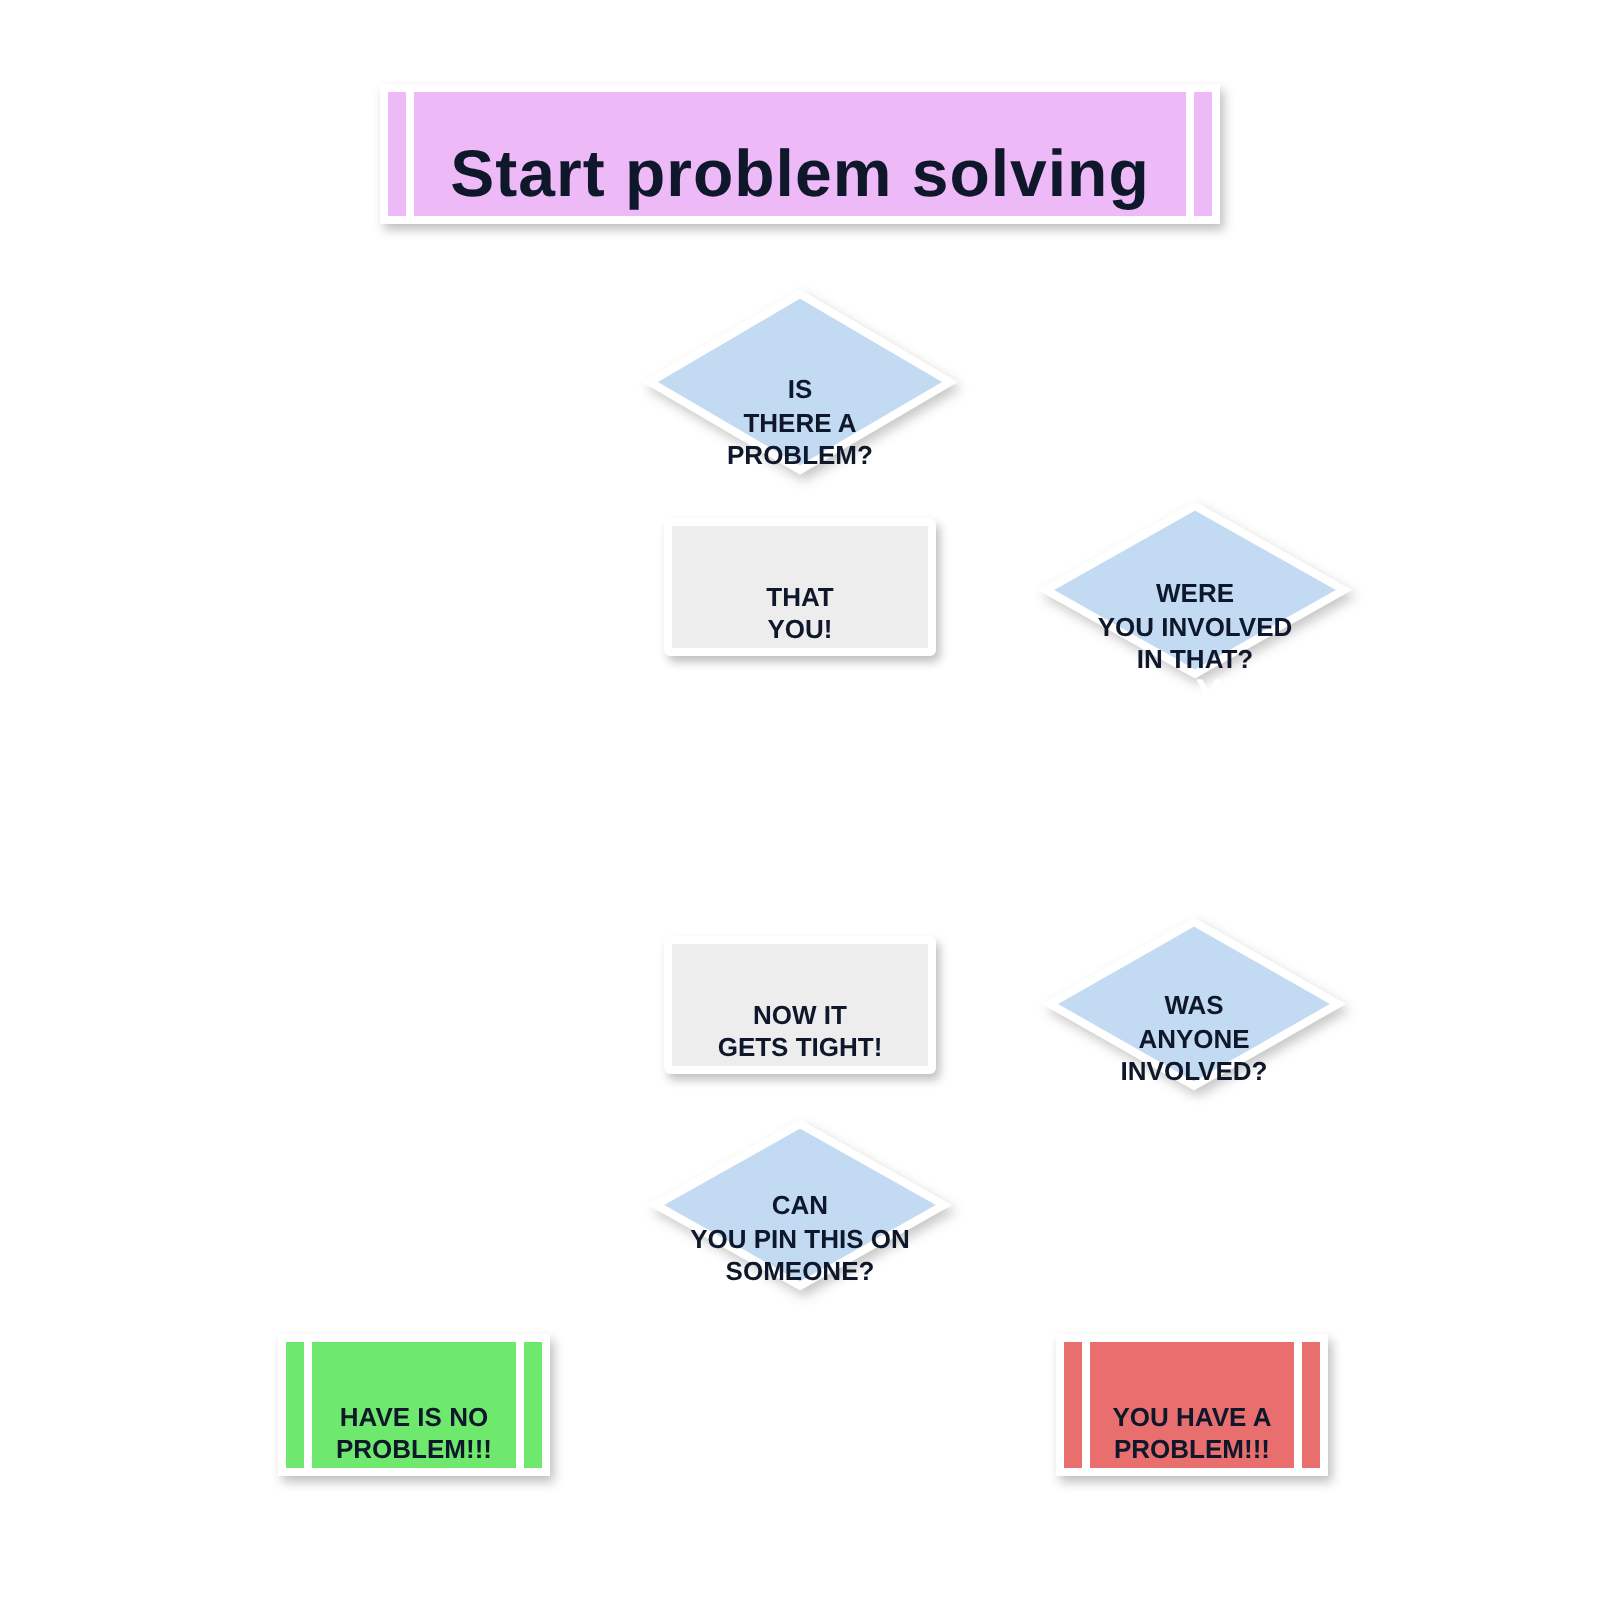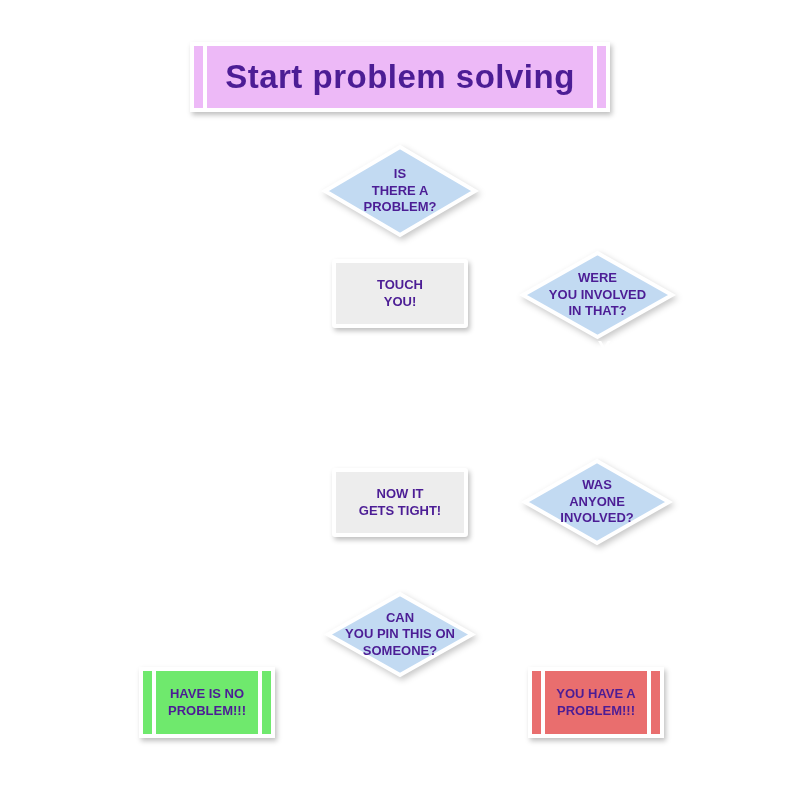--- a/index.html
+++ b/index.html
@@ -14,25 +14,25 @@
     position: absolute;
     left: 0; top: 0;
     z-index: 1;
   }
   .connectors path { fill: none; stroke-width: 4; }
   .node {
     position: absolute;
     z-index: 2;
     box-sizing: border-box;
     display: flex;
-    align-items: center;
+    align-items: flex-end;
     justify-content: center;
     text-align: center;
     font-weight: 700;
-    color: #4c1d95;
+    color: #0f172a;
   }
   .node-label {
     white-space: pre-line;
     line-height: 1.28;
     font-size: 13px;
   }
   .predef {
     border: 4px solid #ffffff;
     box-shadow: 2px 3px 5px rgba(0,0,0,0.25);
   }
@@ -110,21 +110,21 @@
     <svg width="156" height="92" viewBox="0 0 156 92">
       <polygon points="78,2 153,46 78,90 3,46" style="fill: rgb(194, 218, 242);"></polygon>
     </svg>
     <div class="node-label">IS
 THERE A
 PROBLEM?</div>
   </div>
 
 
   <div class="node process" style="left: 332px; top: 259px; width: 136px; height: 69px; background-color: rgb(237, 237, 237);">
-    <div class="node-label">TOUCH
+    <div class="node-label">THAT
 YOU!</div>
   </div>
 
   <div class="node decision" style="left:520px; top:251px; width:155px; height:88px;">
     <svg width="155" height="88" viewBox="0 0 155 88">
       <polygon points="77.5,2 152,44 77.5,86 3,44" style="fill: rgb(194, 218, 242);"></polygon>
     </svg>
     <div class="node-label">WERE
 YOU INVOLVED
 IN THAT?</div>
@@ -138,21 +138,21 @@
     <div class="node-label">WAS
 ANYONE
 INVOLVED?</div>
   </div>
 
   <div class="node process" style="left: 332px; top: 468px; width: 136px; height: 69px; background-color: rgb(237, 237, 237);">
     <div class="node-label">NOW IT
 GETS TIGHT!</div>
   </div>
 
-  <div class="node decision" style="left:325px; top:592px; width:150px; height:85px;">
+  <div class="node decision" style="left:325px; top:560px; width:150px; height:85px;">
     <svg width="150" height="85" viewBox="0 0 150 85">
       <polygon points="75,2 147,42.5 75,83 3,42.5" style="fill: rgb(194, 218, 242);"></polygon>
     </svg>
     <div class="node-label">CAN
 YOU PIN THIS ON
 SOMEONE?</div>
   </div>
 
   <div class="node predef" style="left: 139px; top: 667px; width: 136px; height: 71px; background-color: rgb(111, 233, 109);">
     <div class="inner-bar left"></div>

